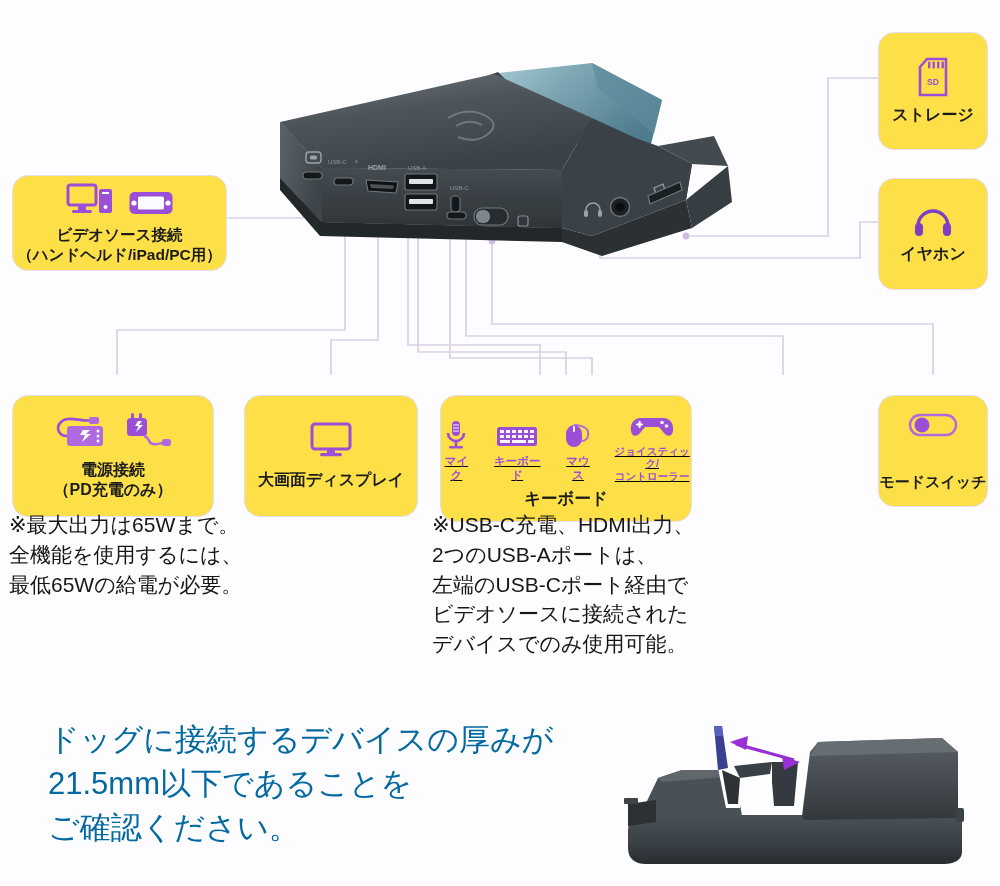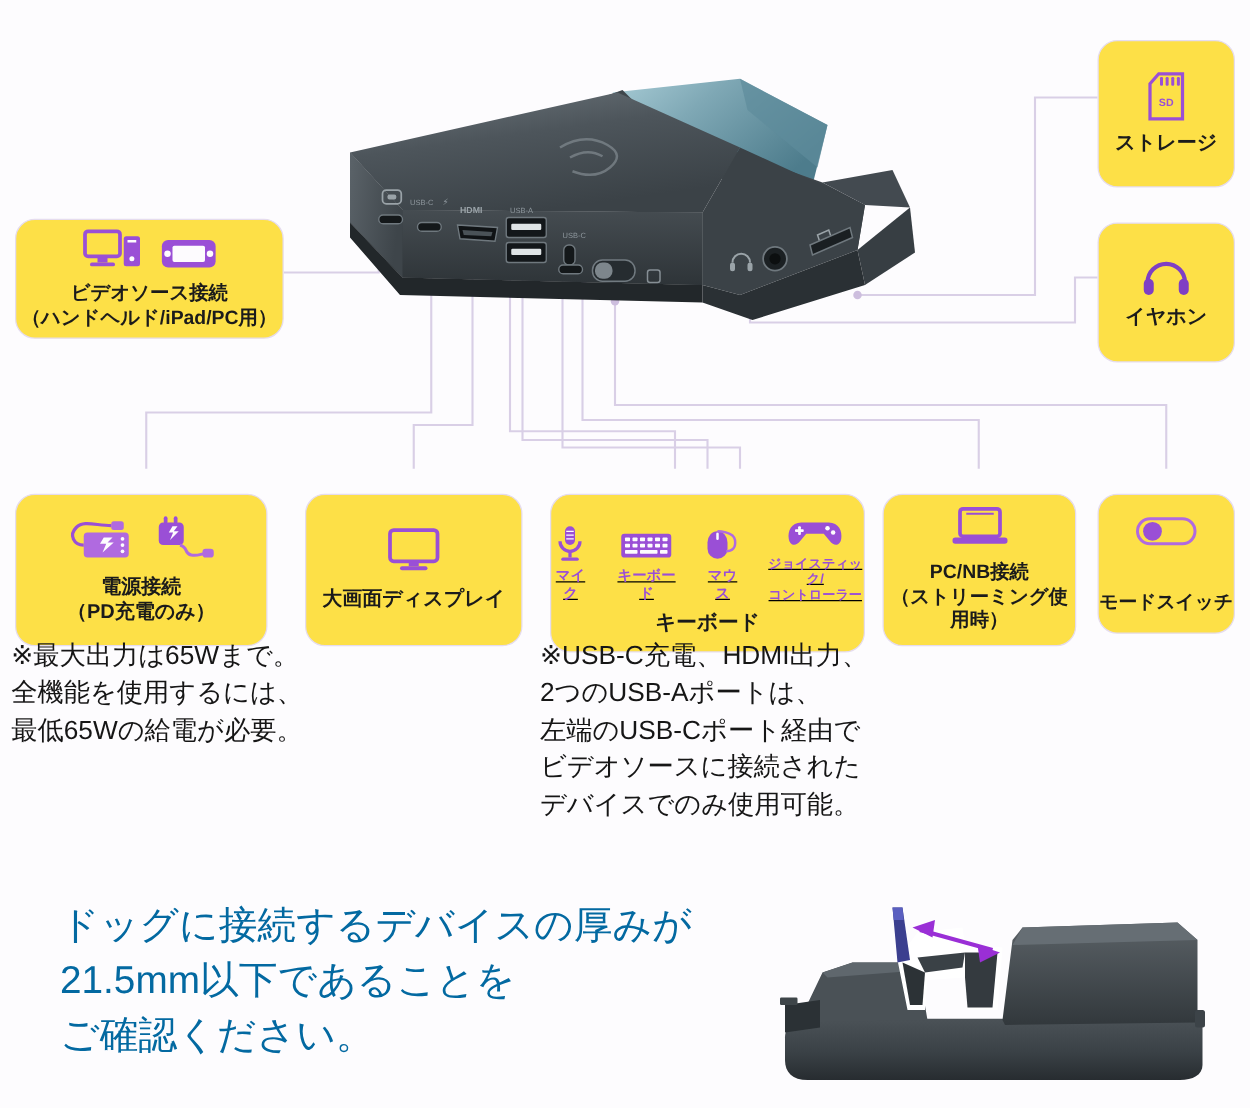--- a/index.html
+++ b/index.html
@@ -354,31 +354,20 @@
             <circle cx="37.5" cy="14" r="1.8"></circle>
           </g>
         </svg>
         <span class="sublabel" style="font-size:10.5px; text-align:center;">ジョイスティック/
 コントローラー</span>
       </div>
     </div>
     <div class="card-label">キーボード</div>
   </div>
 
-  <div class="card" id="card-pcnb">
-    <svg width="46" height="34" viewBox="0 0 46 34">
-      <rect x="7" y="2" width="32" height="22" rx="2.5" fill="none" stroke="#9a4fd6" stroke-width="3"></rect>
-      <g stroke="#9a4fd6" stroke-width="1.6">
-          <path d="M12 6h22"></path>
-        </g>
-      <rect x="1" y="25" width="44" height="5" rx="2.2" fill="#9a4fd6"></rect>
-    </svg>
-    <div class="card-label">PC/NB接続
-（ストリーミング使用時）</div>
-  </div>
 
   <div class="card" id="card-mode">
     <svg width="50" height="28" viewBox="0 0 50 28">
       <rect x="2" y="4" width="46" height="20" rx="10" fill="none" stroke="#b06ae0" stroke-width="2.4"></rect>
       <circle cx="14" cy="14" r="7.5" fill="#9a4fd6"></circle>
     </svg>
     <div class="card-label">モードスイッチ</div>
   </div>
 
   <div class="footnote" id="note-power">※最大出力は65Wまで。

